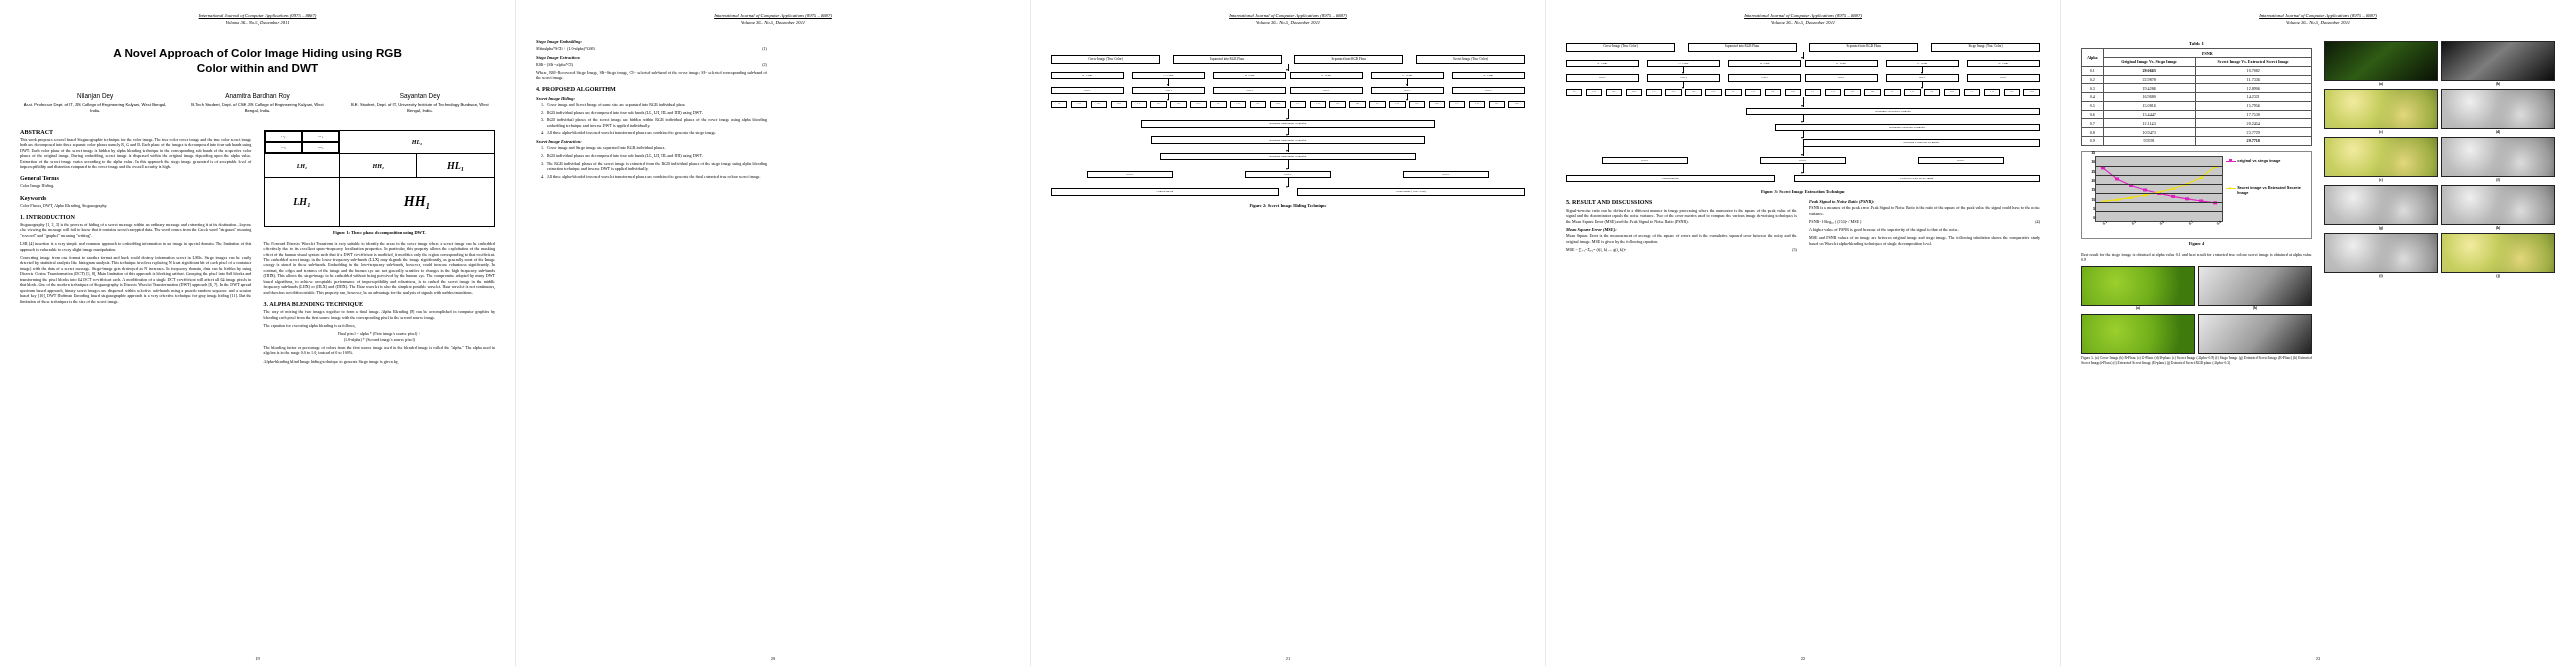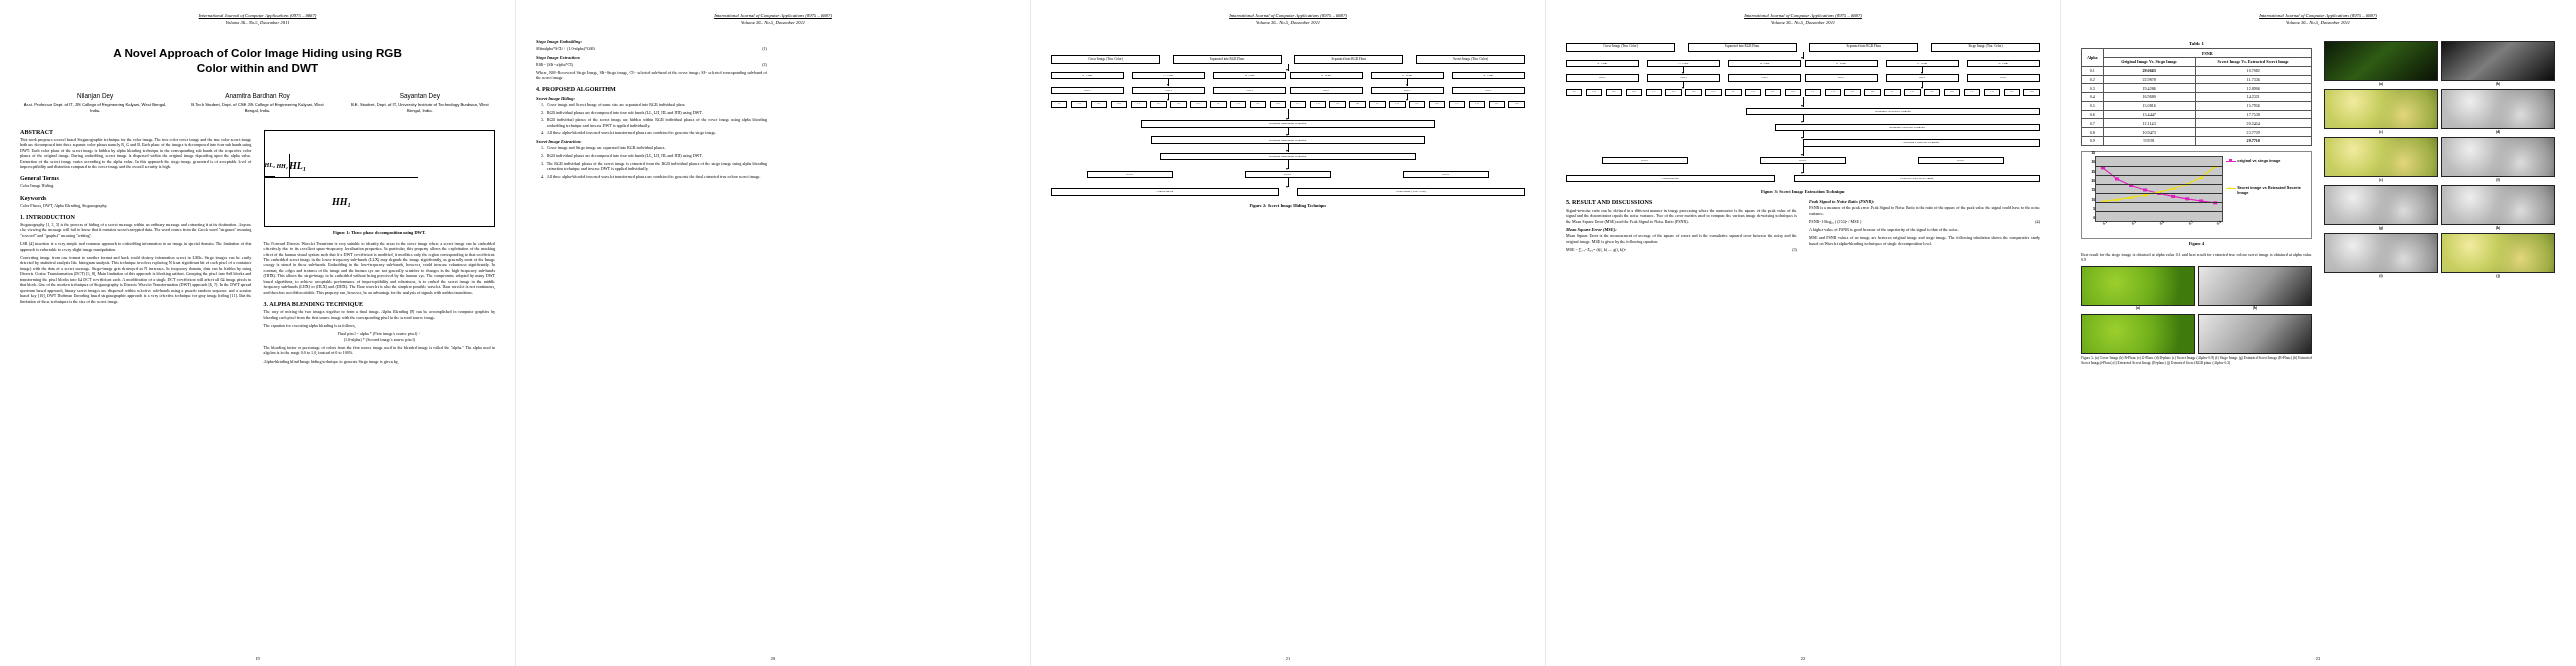--- a/index.html
+++ b/index.html
@@ -158,29 +158,41 @@
         <h2 class="sec">Keywords</h2>
         <p class="kw">Color Planes, DWT, Alpha Blending, Steganography.</p>
         <h2 class="sec">1.  INTRODUCTION</h2>
         <p class="bd">Steganography [1, 2, 3] is the process of hiding of a secret message within an ordinary message and extracting it at its destination. Anyone else viewing the message will fail to know that it contains secret/encrypted data. The word comes from the Greek word "steganos" meaning "covered" and "graphei" meaning "writing".</p>
         <p class="bd">LSB [4] insertion is a very simple and common approach to embedding information in an image in special domain. The limitation of this approach is vulnerable to every slight image manipulation.</p>
         <p class="bd">Converting image from one format to another format and back could destroy information secret in LSBs. Stego images can be easily detected by statistical analysis like histogram analysis. This technique involves replacing N least significant bit of each pixel of a container image) with the data of a secret message. Stego-image gets destroyed as N increases. In frequency domain, data can be hidden by using Discrete Cosine Transformation (DCT) [5, 8], Main limitation of this approach is blocking artifact. Grouping the pixel into 8x8 blocks and transforming the pixel blocks into 64 DCT co-efficient each. A modification of a single DCT co-efficient will affect all 64 image pixels in that block. One of the modern techniques of Steganography is Discrete Wavelet Transformation (DWT) approach [6, 7]. In the DWT spread spectrum based approach, binary secret images are dispersed within selective sub-bands using a pseudo random sequence and a session based key [10], DWT Huffman Encoding based steganographic approach is a very effective technique for gray image hiding [11]. But the limitation of these techniques is the size of the secret image.</p>
       </div>
 
       <div class="col">
         <div class="dwtfig" style="height:97px">
+          <div class="lcolmn">
+            <div style="height:50%; display:flex; flex-direction:column; border-bottom:0.6px solid #000;">
+              <div class="tinygrid" style="height:50%; border-bottom:0.6px solid #000;">
+                <div>LL₃</div>
+                <div>HL₃</div>
+                <div>LH₃</div>
+                <div>HH₃</div>
+              </div>
+              <div class="q" style="height:50%;font-size:6.1px;">LH₂</div>
+            </div>
+            <div class="q" style="height:50%;font-size:10px;">LH₁</div>
+          </div>
           <div class="rcolmn">
-            <div style="height:50%; display:flex; flex-direction:row; border-bottom:0.6px solid #000;align-items:flex-end;">
+            <div style="height:50%; display:flex; flex-direction:column; border-bottom:0.6px solid #000;">
               <div class="q" style="height:50%;font-size:6.1px;border-bottom:0.6px solid #000;">HL₂</div>
               <div style="height:50%; display:flex;">
                 <div class="q" style="width:50%;border-right:0.6px solid #000;font-size:6.1px;">HH₂</div>
                 <div class="q" style="width:50%;font-size:10px;">HL₁</div>
               </div>
             </div>
-            <div class="q" style="height:50%;font-size:10px;">HH₁</div>
+            <div class="q" style="height:50%;font-size:14px;">HH₁</div>
           </div>
         </div>
         <div class="figcap">Figure 1: Three phase decomposition using DWT.</div>
         <p class="bd">The Forward Discrete Wavelet Transform is very suitable to identify the areas in the cover image where a secret image can be embedded effectively due to its excellent space-frequency localization properties. In particular, this property allows the exploitation of the masking effect of the human visual system such that if a DWT co-efficient is modified, it modifies only the region corresponding to that coefficient.   The embedded secret image in the lower frequency sub-bands (LLX) may degrade the image significantly, as generally most of the Image energy is stored in these sub-bands. Embedding in the low-frequency sub-bands, however, could increase robustness significantly. In contrast, the edges and textures of the image and the human eye are not generally sensitive to changes in the high frequency sub-bands (HHX). This allows the stego-image to be embedded without being perceived by the human eye. The compromise adopted by many DWT based algorithms, to achieve acceptable performance of imperceptibility and robustness, is to embed the secret image in the middle frequency sub-bands (LHX) or (HLX) and (HHX). The Haar wavelet is also the simplest possible wavelet. Haar wavelet is not continuous, and therefore not differentiable. This property can, however, be an advantage for the analysis of signals with sudden transitions.</p>
         <h2 class="sec">3.  ALPHA BLENDING TECHNIQUE</h2>
         <p class="bd">The way of mixing the two images together to form a final image. Alpha Blending [9] can be accomplished in computer graphics by blending each pixel from the first source image with the corresponding pixel in the second source image.</p>
         <p class="bd">The equation for executing alpha blending is as follows,</p>
         <p class="bd" style="text-align:center;white-space:pre-line">Final pixel = alpha * (First image's source pixel) +
 (1.0-alpha) * (Second image's source pixel)</p>
         <p class="bd">The blending factor or percentage of colors from the first source image used in the blended image is called the "alpha." The alpha used in algebra is in the range 0.0 to 1.0, instead of 0 to 100%.</p>

